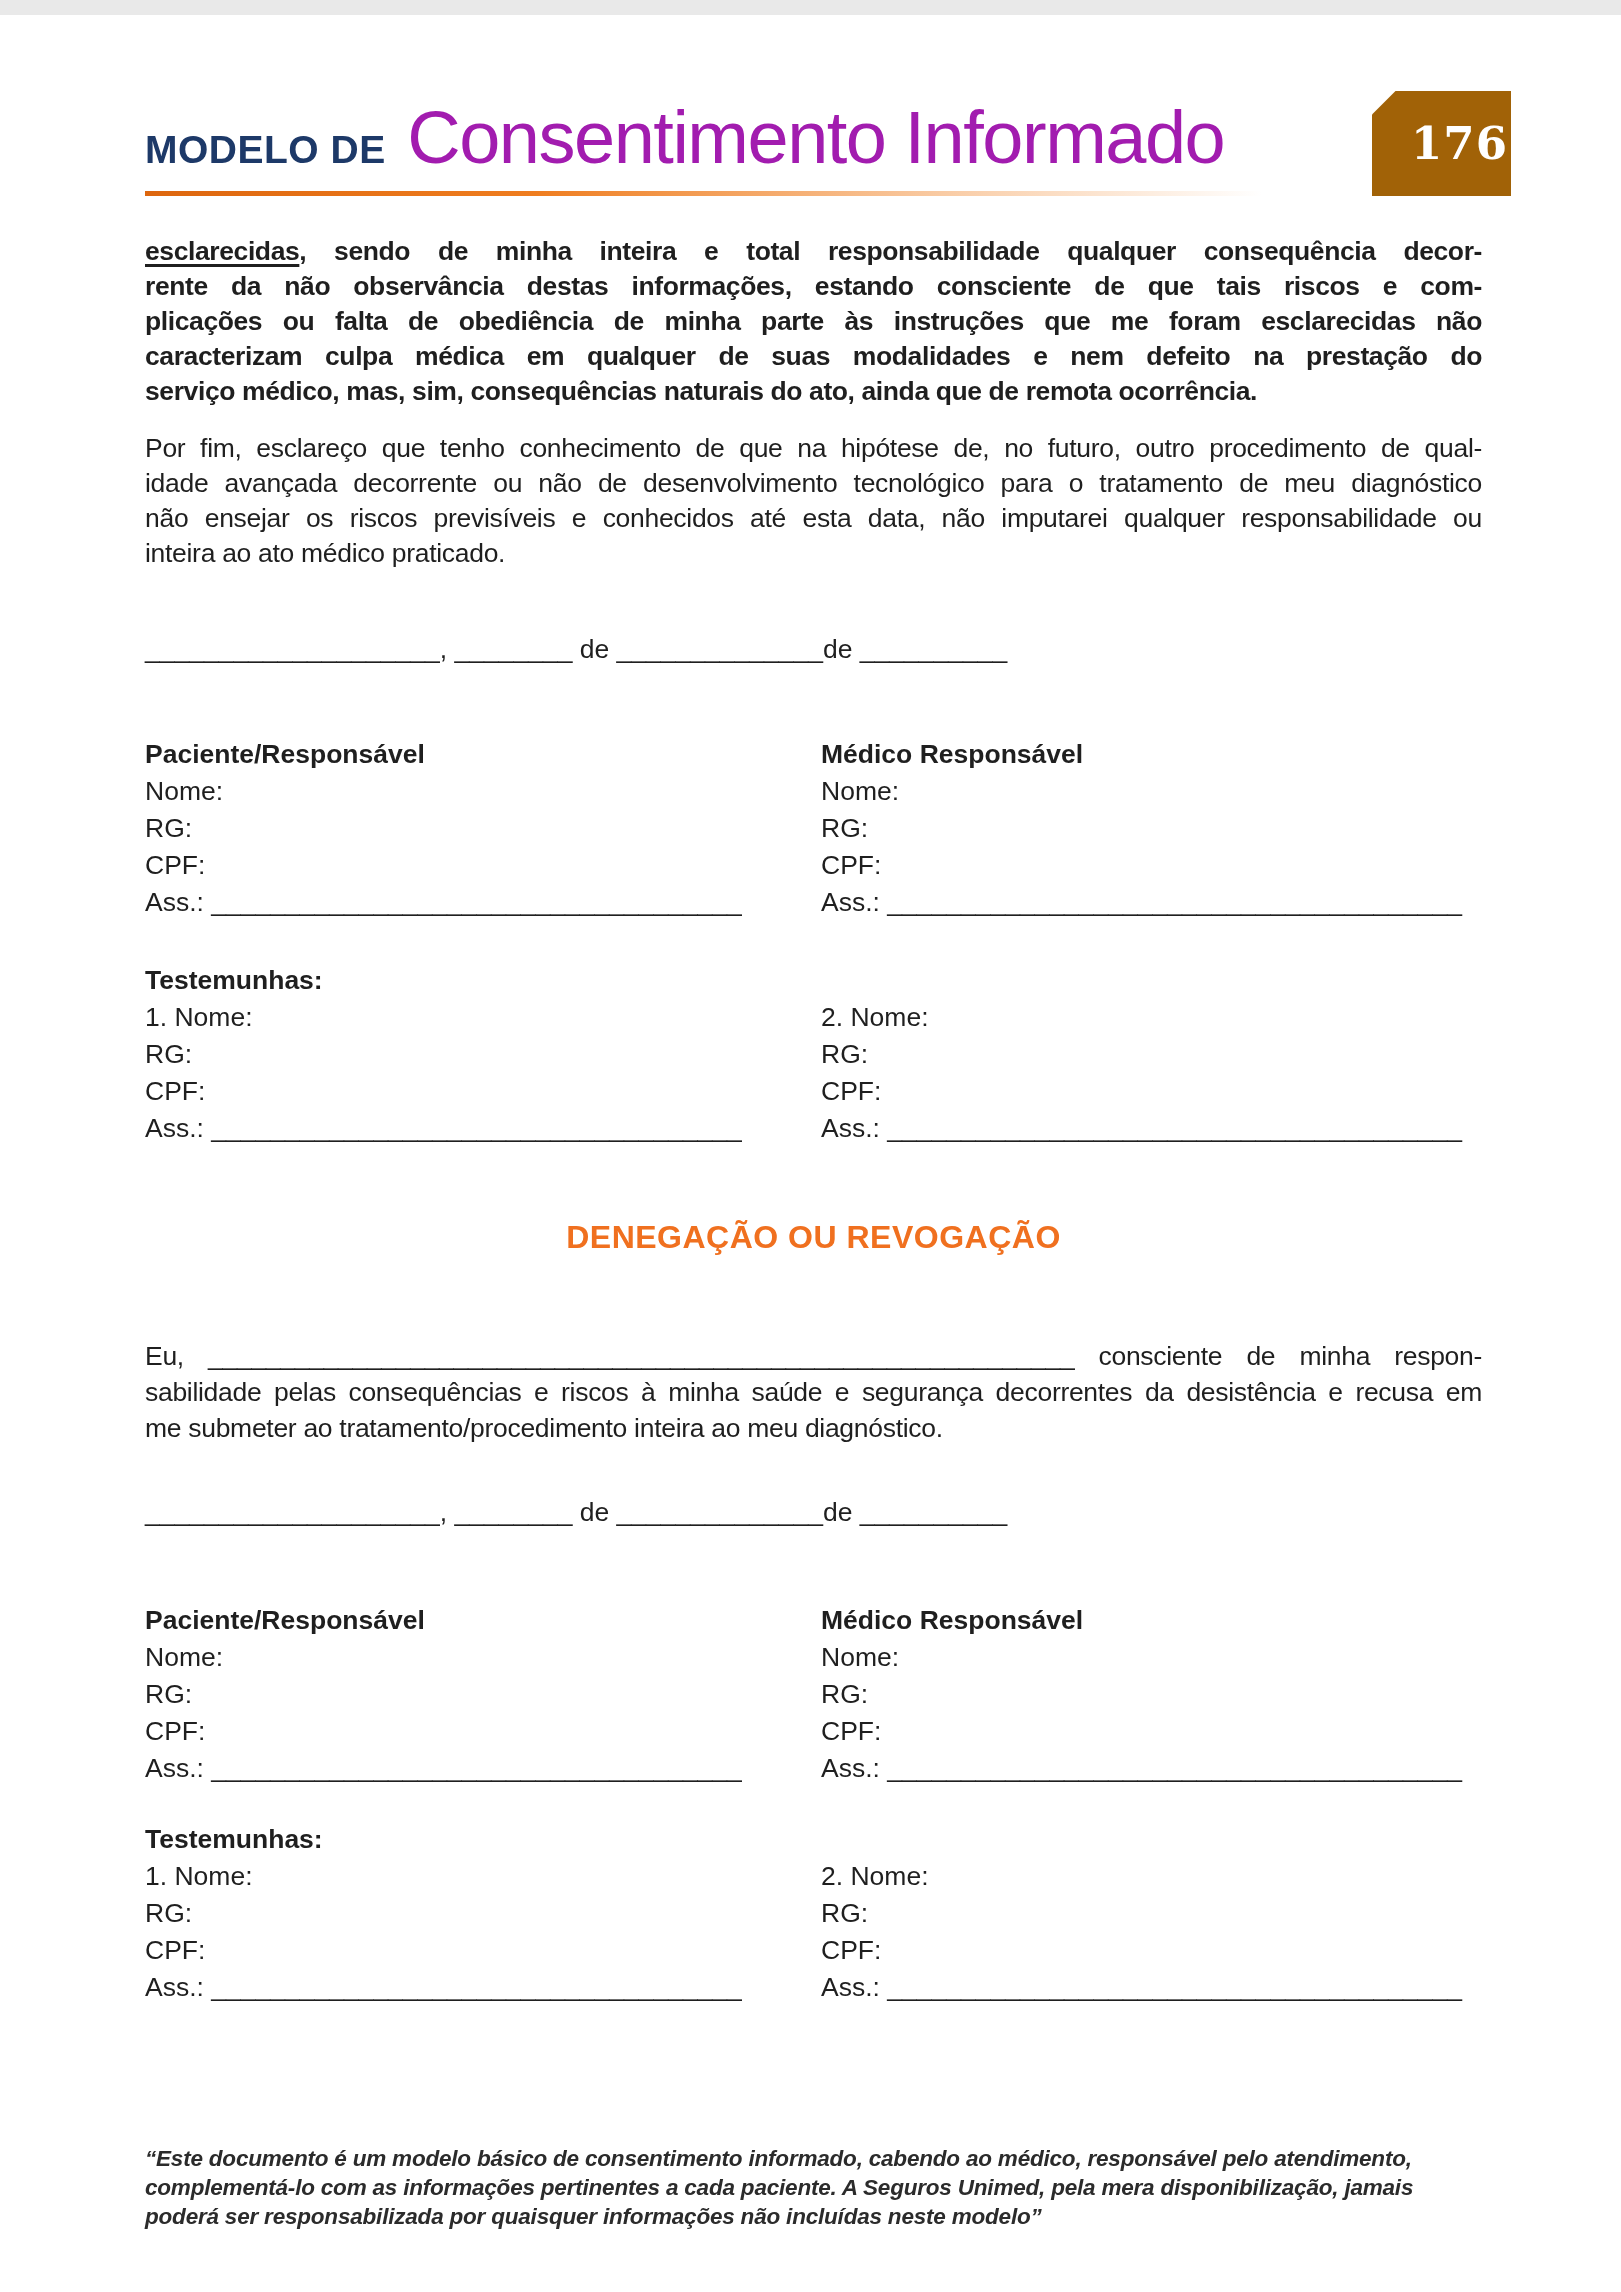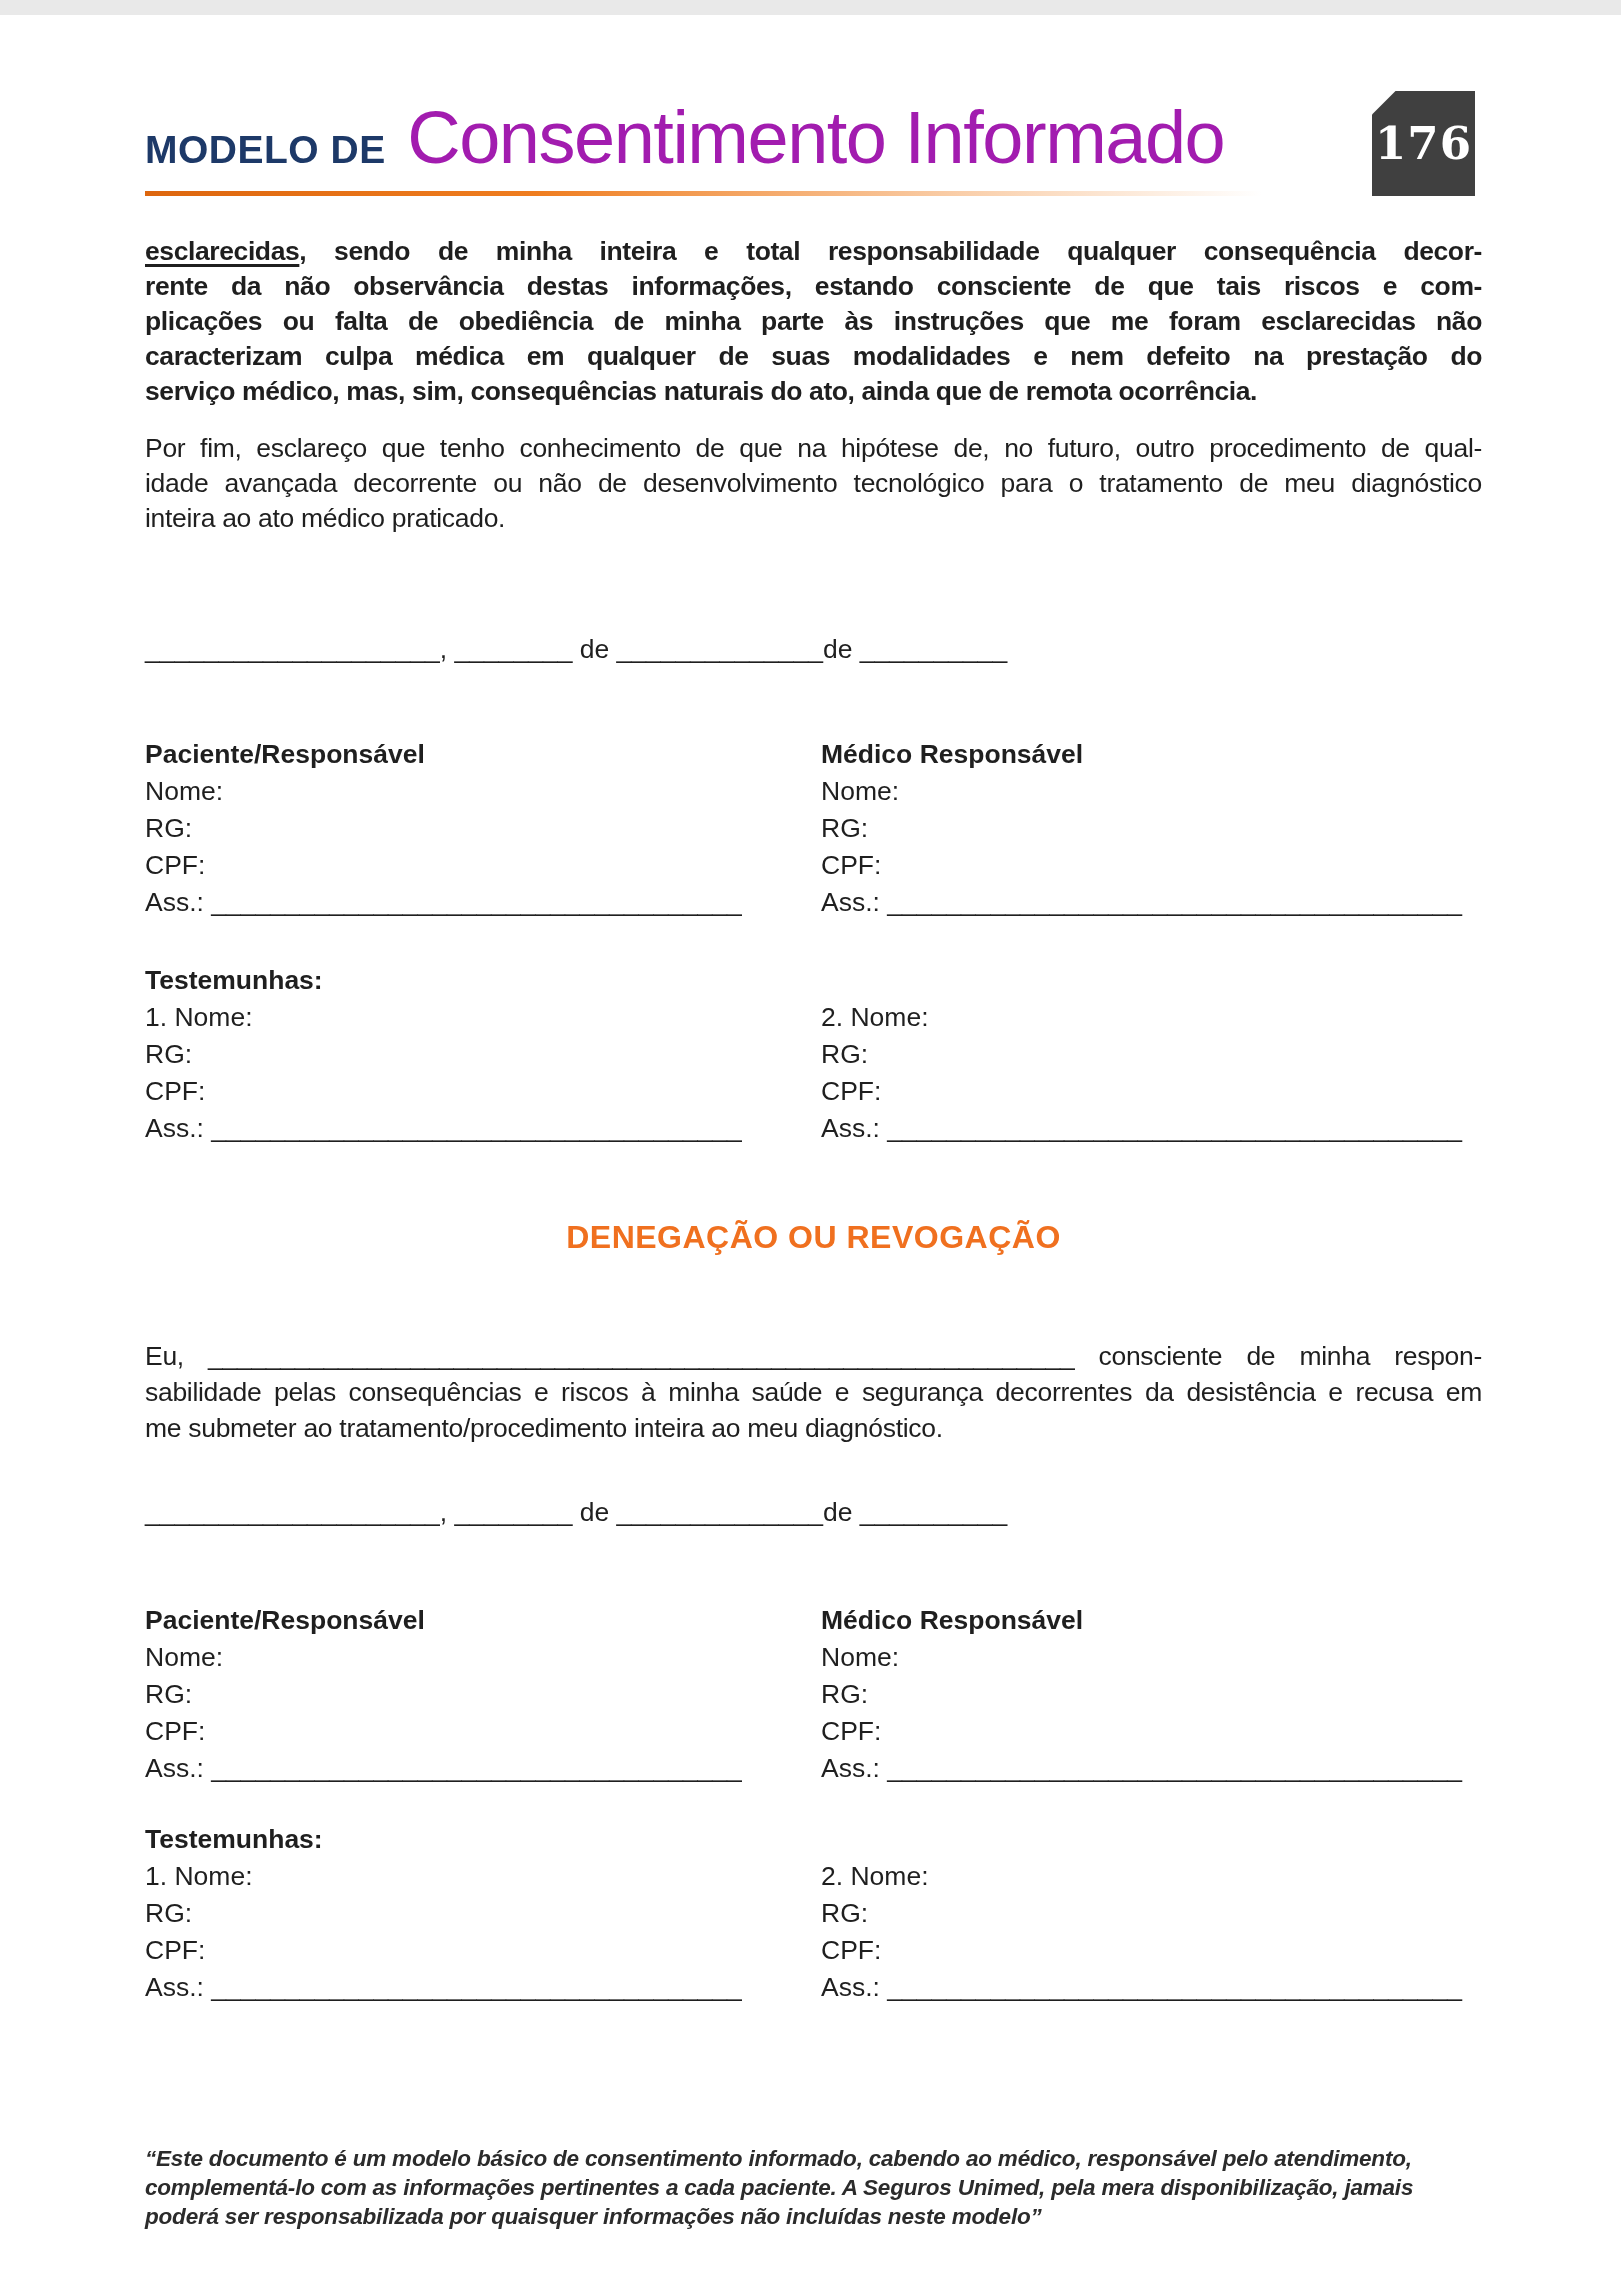--- a/index.html
+++ b/index.html
@@ -10,22 +10,22 @@
   }
   .abs { position:absolute; left:145px; width:1337px; }
 
   
   .header-row { position:absolute; left:145px; top:86px; display:flex; align-items:baseline; gap:21.6px; white-space:nowrap; }
   .kicker { font-size:39px; font-weight:bold; color:#1d3968; letter-spacing:0.5px; }
   .doc-title { font-size:74px; font-weight:normal; color:#a21caf; letter-spacing:-1.5px; line-height:1; }
   .rule { position:absolute; left:145px; top:176px; width:1117px; height:4.9px;
     background:linear-gradient(90deg,#dd660e 0%, #ef7d1f 35%, rgba(246,177,118,0.65) 72%, rgba(255,255,255,0) 100%); }
   .badge { position:absolute; left:1372px; top:76px; width:103px; height:105px;
-    background:#404040; clip-path:polygon(23.5px 0, 100% 0, 100% 100%, 0 100%, 0 23.5px);
-    display:flex; align-items:center; justify-content:center; }
+    background:#a16207; clip-path:polygon(23.5px 0, 100% 0, 100% 100%, 0 100%, 0 23.5px);
+    display:flex; align-items:center; justify-content:center;padding-left:36px; }
   .badge-num { font-family:"DejaVu Serif", serif; font-weight:bold; font-size:45px; color:#ffffff; letter-spacing:1px; }
 
   
   .para .line { text-align:justify; text-align-last:justify; }
   .para [data-bind-list] .line:last-child { text-align-last:left; }
   .p-bold { top:219px; font-size:26.5px; font-weight:bold; line-height:35px; letter-spacing:-0.4px; }
   .p-reg  { top:416px; font-size:26.5px; line-height:35px; letter-spacing:-0.3px; }
   .u-word { text-decoration:underline; text-decoration-thickness:2.5px; text-underline-offset:3.9px; }
 
   .date-line { font-size:26.5px; line-height:35px; white-space:nowrap; }
@@ -72,20 +72,21 @@
         <div class="line">plicações ou falta de obediência de minha parte às instruções que me foram esclarecidas não</div>
         <div class="line">caracterizam culpa médica em qualquer de suas modalidades e nem defeito na prestação do</div>
         <div class="line">serviço médico, mas, sim, consequências naturais do ato, ainda que de remota ocorrência.</div>
       </div>
   </div>
 
   <div class="abs para p-reg">
     <div data-bind-list="paragraph2.lines">
         <div class="line">Por fim, esclareço que tenho conhecimento de que na hipótese de, no futuro, outro procedimento de qual-</div>
         <div class="line">idade avançada decorrente ou não de desenvolvimento tecnológico para o tratamento de meu diagnóstico</div>
+        <div class="line">não ensejar os riscos previsíveis e conhecidos até esta data, não imputarei qualquer responsabilidade ou</div>
         <div class="line">inteira ao ato médico praticado.</div>
       </div>
   </div>
 
   <div id="date1" class="abs date-line" data-bind="date_line">____________________, ________ de ______________de __________</div>
 
   <div id="sig1" class="abs sig-grid">
     <div>
       <div class="sig-title" data-bind="sig.left.title">Paciente/Responsável</div>
       <div data-bind-list="sig.left.rows">

